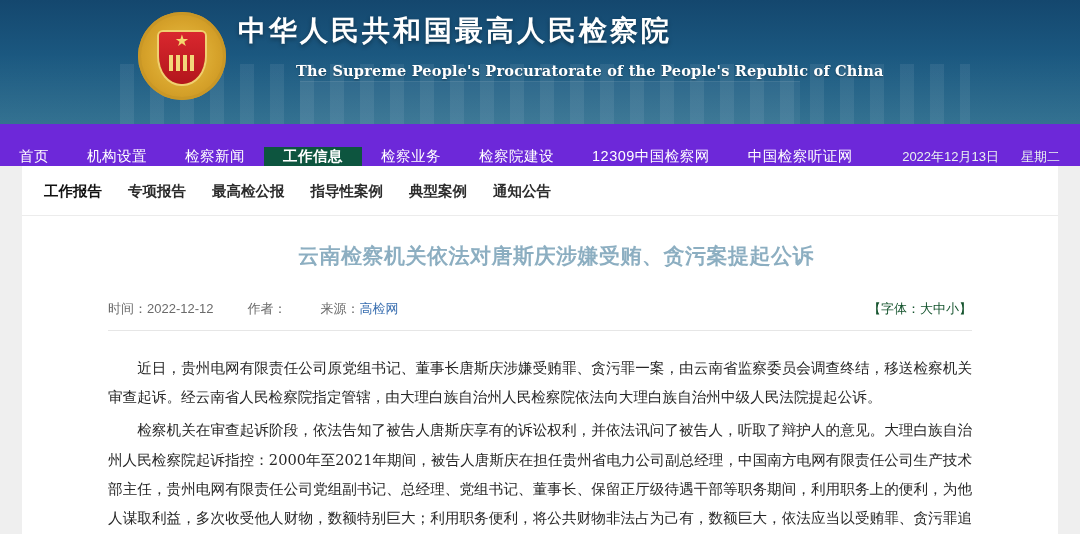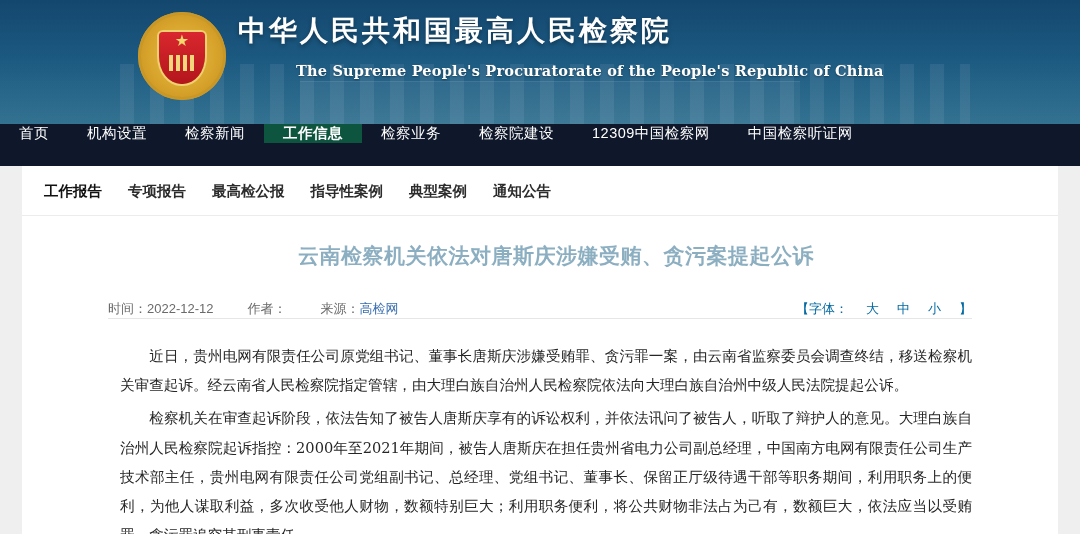--- a/index.html
+++ b/index.html
@@ -69,23 +69,23 @@
     position: absolute; left: 296px; top: 62px;
     color: #ffffff;
     font-family: "DejaVu Serif", "Liberation Serif", serif;
     font-size: 14.5px; font-weight: 700; letter-spacing: 0.2px;
     text-shadow: 0 1px 2px rgba(0,0,0,0.35);
     text-align: center;
   }
   
   .mainnav {
     height: 42px;
-    background: #0f172a;
+    background: #6d28d9;
     display: flex;
-    align-items: flex-start;
+    align-items: flex-end;
     color: #ffffff;
     position: relative;
   }
   .mainnav .item {
     display: flex; align-items: center; justify-content: center;
     padding: 0 19px;
     font-size: 14.5px;
     letter-spacing: 0.5px;
     cursor: pointer;
     white-space: nowrap;
@@ -136,42 +136,42 @@
     font-size: 21px;
     font-weight: 700;
     color: #2f6d8f;
     letter-spacing: 0.5px;
     opacity: 0.55;
     padding-left: 32px;
   }
   .meta {
     display: flex; align-items: flex-end;
     margin: 30px 86px 0 86px;
-    padding-bottom: 0;
+    padding-bottom: 12px;
     border-bottom: 1px solid #e6e6e6;
     font-size: 13px;
     color: #6a6a6a;
     gap: 34px;
   }
   .meta .src-val { color: #3a6fb0; }
   .meta .fontsize {
     margin-left: auto;
-    color: #0369a1;
-    display: flex; gap: 18px; align-items: center;
+    color: #14532d;
+    display: flex; gap: 0; align-items: center;
   }
   .meta .fontsize .fs { cursor: pointer; }
   .body-text {
     margin: 22px 86px 0 86px;
     font-family: "DejaVu Serif", "Liberation Serif", serif;
     font-size: 14.6px;
     line-height: 2.0;
     color: #262626;
     text-align: justify;
   }
-  .body-text p { text-indent: 2em; margin-bottom: 4px; margin-left: 12px; }
+  .body-text p { text-indent: 2em; margin-bottom: 4px; }
 </style>
 </head>
 <body>
 
 <div class="masthead">
   <div class="bldg"></div>
 
   <div class="emblem">
     <div class="wheat"></div>
     <div class="shield"></div>
@@ -185,20 +185,24 @@
 
 <div class="mainnav">
   <div class="item">首页</div>
   <div class="item">机构设置</div>
   <div class="item">检察新闻</div>
   <div class="item active">工作信息</div>
   <div class="item">检察业务</div>
   <div class="item">检察院建设</div>
   <div class="item">12309中国检察网</div>
   <div class="item">中国检察听证网</div>
+  <div class="date">
+    <span>2022年12月13日</span>
+    <span>星期二</span>
+  </div>
 </div>
 
 <div class="page">
   <div class="sidepad-left"></div>
   <div class="sidepad-right"></div>
 
   <div class="content">
 
     <div class="subnav">
       <div class="sitem active">工作报告</div>

